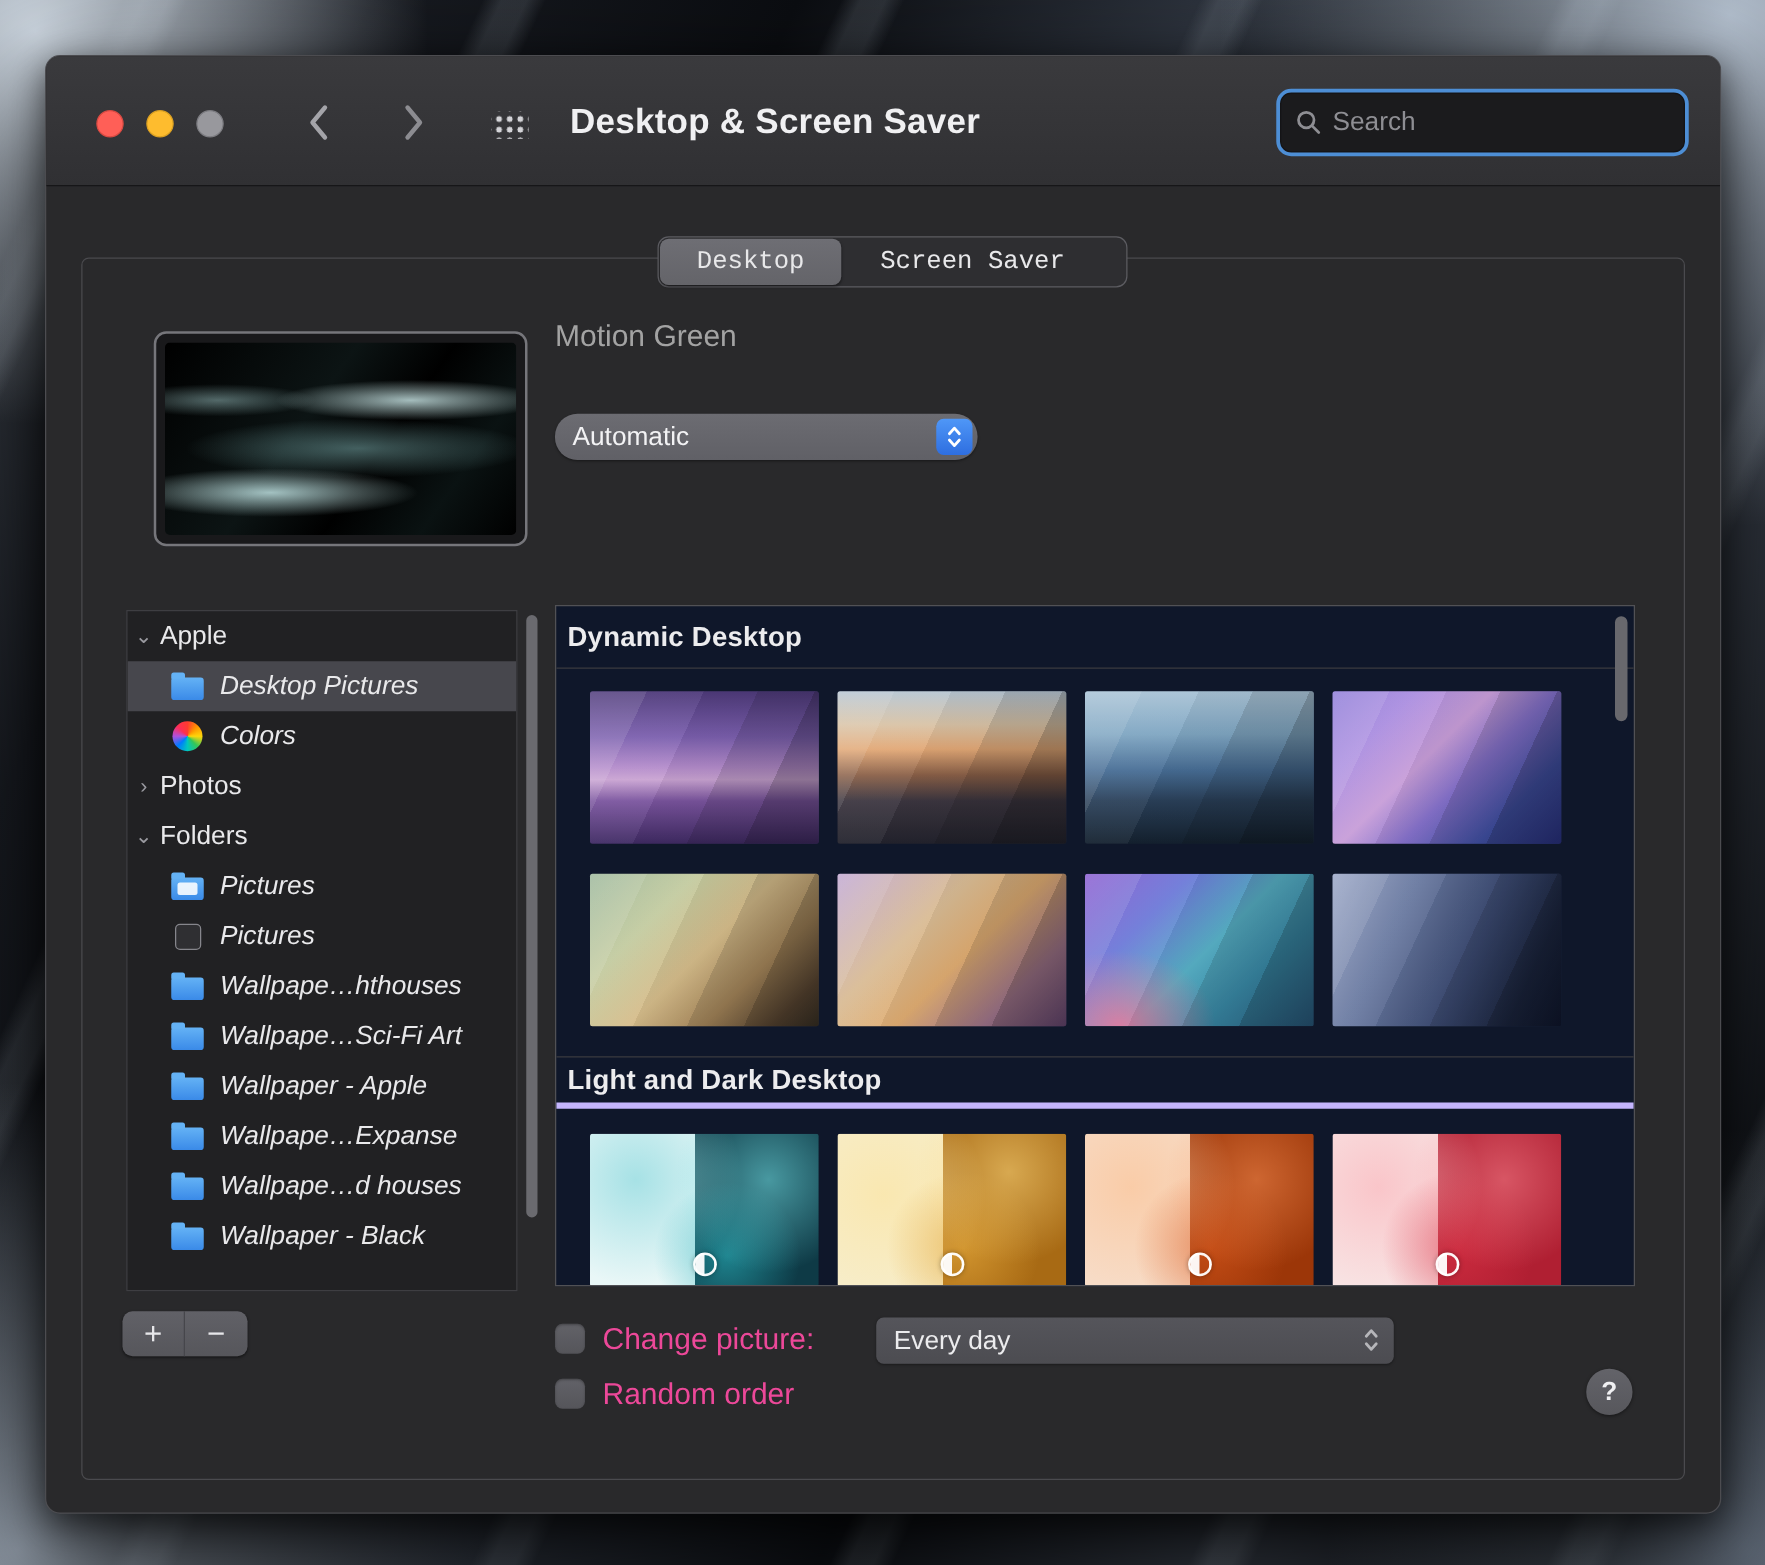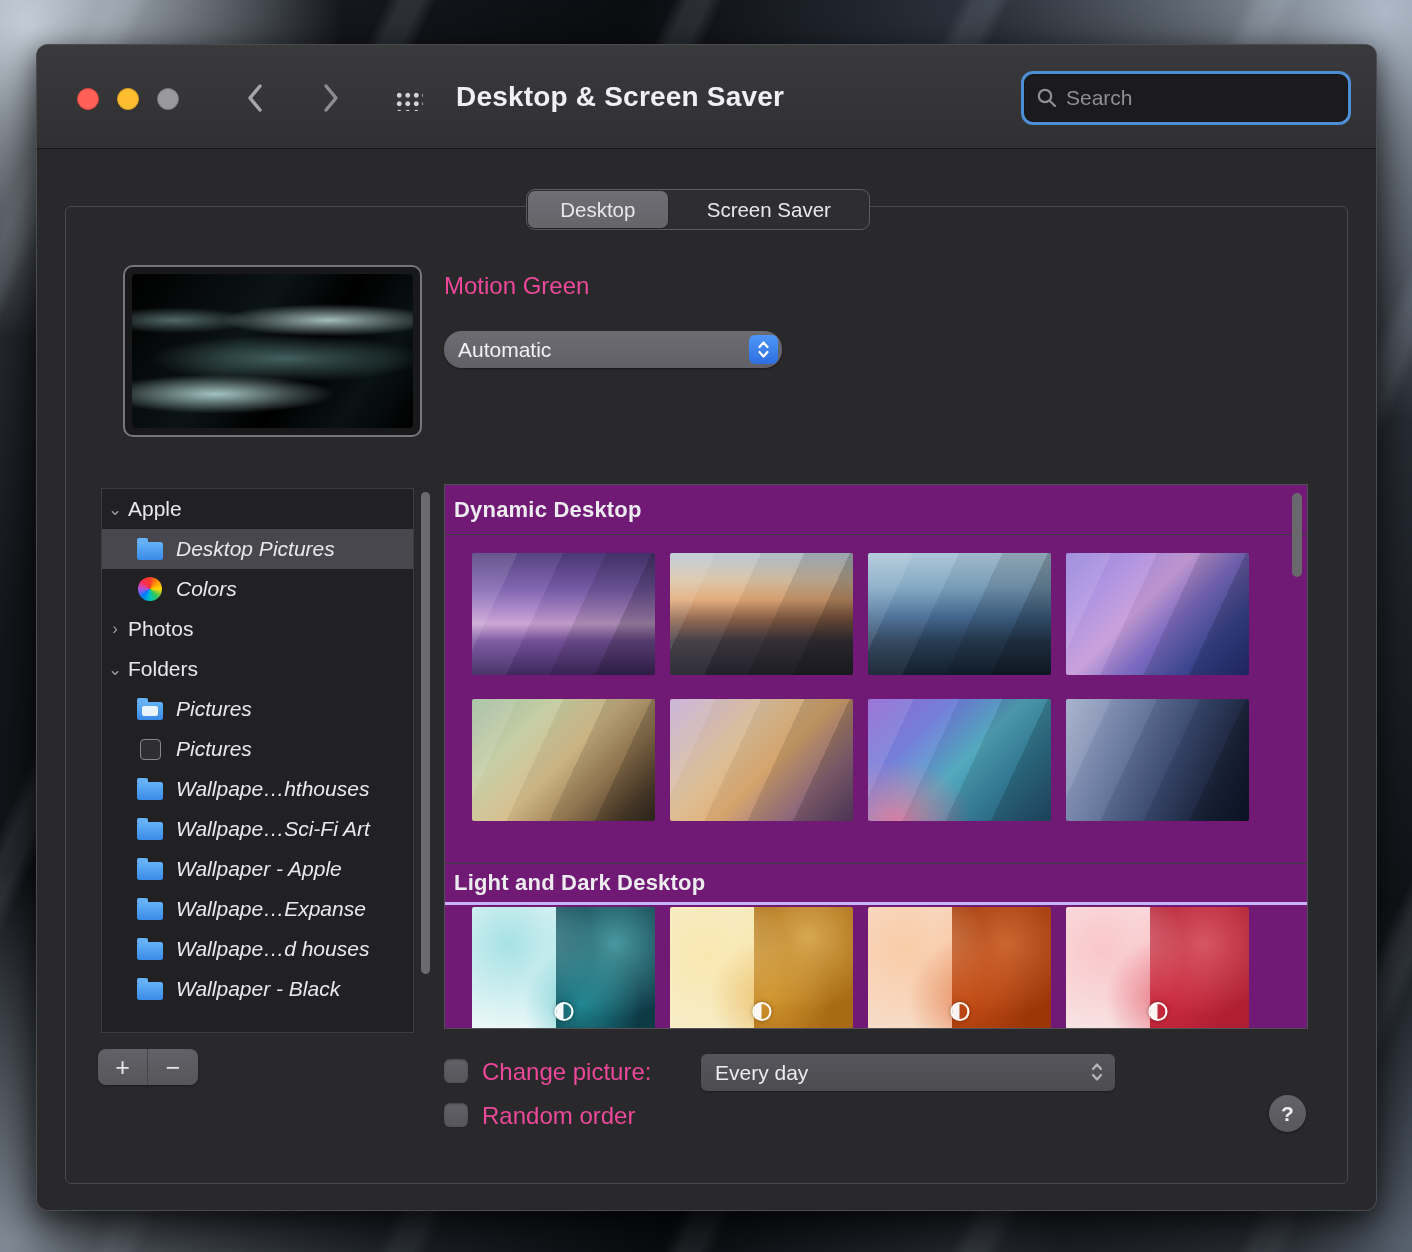--- a/index.html
+++ b/index.html
@@ -39,38 +39,38 @@
     background:#1b1b1d; border:3px solid #4d8ed5; border-radius:12px;
     display:flex; align-items:center; padding-left:12px; gap:8px;
     box-shadow:0 0 0 1px rgba(20,20,22,0.9) inset;}
   .searchbox input{flex:1; background:transparent; border:none; outline:none;
     color:#d8d8dc; font-size:21px; font-family:inherit;}
   .searchbox input::placeholder{color:#8e8e93;}
 
   
   .main-frame{position:absolute; left:28px; top:161px; width:1283px; height:978px;
     border:1px solid #4a4a4e; border-radius:6px; background:#29292b;}
-  .tabs{position:absolute; left:489px; top:144px; width:344px; height:41px;
-    display:flex; background:#2e2e31; border:1px solid #5c5c61; border-radius:9px;}
+  .tabs{position:absolute; left:489px; top:144px; width:376px; height:41px;
+    display:flex; background:#2e2e31; border:1px solid #5c5c61; border-radius:9px;font-family:Liberation Mono, monospace;}
   .tab{display:flex; align-items:center; justify-content:center;
     color:#e8e8ea; font-size:20.5px; border-radius:7px;}
   .tab.sel{background:linear-gradient(#6e6e74,#646469); margin:1px; box-shadow:0 1px 2px rgba(0,0,0,.35);}
   .tab.t-desktop{width:145px;} .tab.t-saver{width:208px;}
 
   
   .preview-box{position:absolute; left:86px; top:220px; width:299px; height:172px;
     border:2px solid #76767b; border-radius:10px; background:#19191b; padding:7px;}
   .preview-img{width:100%; height:100%; border-radius:4px;
     background:
       radial-gradient(ellipse 60% 18% at 30% 78%, rgba(190,225,225,0.85), transparent 70%),
       radial-gradient(ellipse 55% 15% at 70% 30%, rgba(205,235,235,0.8), transparent 70%),
       radial-gradient(ellipse 70% 22% at 55% 55%, rgba(120,170,170,0.55), transparent 70%),
       radial-gradient(ellipse 40% 12% at 15% 30%, rgba(160,200,200,0.5), transparent 70%),
       linear-gradient(125deg,#000 0%,#0c1414 40%,#000 60%,#0a1212 80%,#000 100%);}
-  .preview-name{position:absolute; left:407px; top:227px; font-size:24px; color:#ec4899;}
+  .preview-name{position:absolute; left:407px; top:211px; font-size:24px; color:#a3a3a3;}
   .mode-select{position:absolute; left:407px; top:286px; width:338px; height:37px;
     background:linear-gradient(#6c6c72,#606066); border-radius:18px;
     display:flex; align-items:center; padding-left:14px;
     color:#f2f2f4; font-size:21px; box-shadow:0 1px 2px rgba(0,0,0,.4);}
   .mode-stepper{position:absolute; right:4px; top:4px; width:29px; height:29px;
     border-radius:6px; background:linear-gradient(#4f97f7,#2e6ee0);
     display:flex; align-items:center; justify-content:center;}
 
   
   .sidebar{position:absolute; left:64px; top:443px; width:313px; height:545px;
@@ -88,25 +88,25 @@
   .folder.pic::after{content:""; position:absolute; left:5px; top:4px; right:5px; bottom:4px;
     background:rgba(255,255,255,0.88); border-radius:2px;}
   .blankicon{width:21px; height:21px; border-radius:4px; border:1.5px solid #86868c; background:rgba(220,220,225,0.08);}
   .wheel{width:24px; height:24px; border-radius:50%;
     background:conic-gradient(#ff3b30,#ff9500,#ffd60a,#34c759,#00c7be,#007aff,#af52de,#ff2d55,#ff3b30);}
   .sidebar-scroll{position:absolute; left:384px; top:447px; width:9px; height:524px;}
   .sidebar-scroll .thumb{width:9px; height:482px; border-radius:4.5px; background:#6a6a6f;}
 
   
   .panel{position:absolute; left:407px; top:439px; width:864px; height:545px;
-    background:#701a75; border:1px solid #515155; overflow:hidden;}
+    background:#0f172a; border:1px solid #515155; overflow:hidden;}
   .sec-h{position:absolute; left:0; width:100%; display:flex; align-items:center;
     padding-left:9px; color:#ececee; font-size:22px; font-weight:600; letter-spacing:.2px;}
   .sec-h1{top:0; height:50px; border-bottom:1px solid #3b3b3f;}
-  .sec-h2{top:378px; height:42px; border-top:1px solid #3b3b3f; border-bottom:3px solid #c4b5fd;}
+  .sec-h2{top:360px; height:42px; border-top:1px solid #3b3b3f; border-bottom:5px solid #c4b5fd;}
   .tgrid{position:absolute; left:27px; display:grid; grid-template-columns:repeat(4,183px); gap:24px 15px;}
   .g1{top:68px;} .g2{top:422px;}
   .thumb{width:183px; height:122px; border-radius:2px; position:relative; overflow:hidden;}
   .dyn::after{content:""; position:absolute; inset:0;
     background:linear-gradient(115deg, rgba(255,255,255,0.15) 0 19%, rgba(255,255,255,0.05) 19% 38%,
       rgba(0,0,0,0.05) 38% 56%, rgba(0,0,0,0.16) 56% 75%, rgba(0,0,0,0.30) 75% 100%);}
   .t1{background:linear-gradient(180deg,#4e3a7a 0%,#7b5fae 30%,#b48ccb 50%,#c9a3d2 58%,#7a549e 72%,#3f2a63 100%);}
   .t2{background:linear-gradient(180deg,#b7c6d3 0%,#d9c3a6 22%,#e2a876 38%,#8a6048 55%,#3c3640 72%,#23232d 100%);}
   .t3{background:linear-gradient(180deg,#a9c3d6 0%,#7fa6c2 28%,#476d95 52%,#2a4059 72%,#14212f 100%);}
   .t4{background:linear-gradient(135deg,#8f7dd8 0%,#ab8ee0 22%,#c79dd8 42%,#8672cc 58%,#4353aa 78%,#2b3488 100%);}

